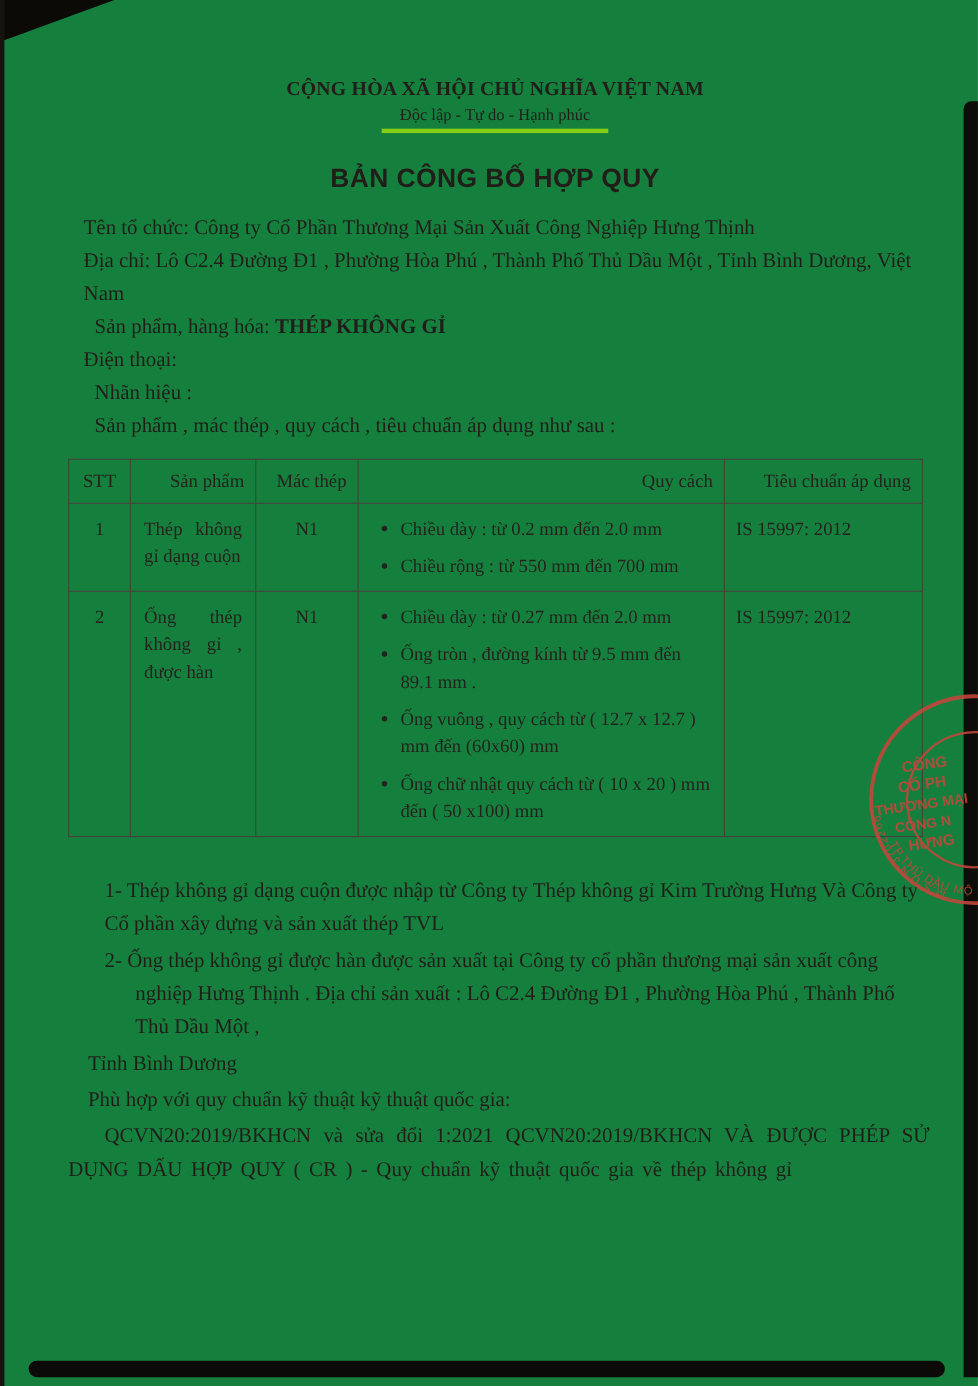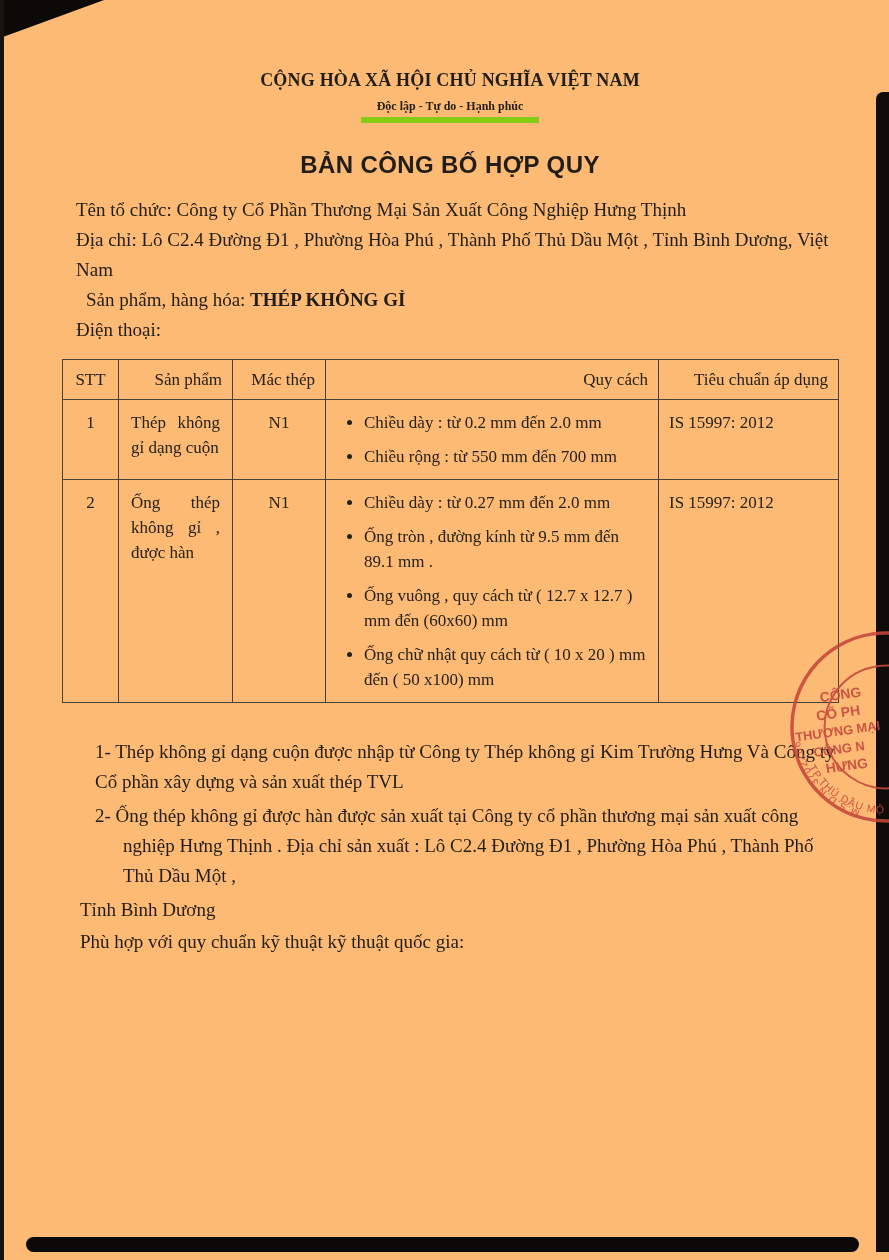--- a/index.html
+++ b/index.html
@@ -5,21 +5,21 @@
   * { box-sizing: border-box; }
   html, body { margin: 0; padding: 0; }
   body {
     width: 889px; height: 1260px;
     background: #e9e7e1;
     font-family: "Liberation Serif", "DejaVu Serif", serif;
   }
   .page {
     position: relative;
     width: 889px; height: 1260px;
-    background: #fdba74;
+    background: #15803d;
     color: #211e1a;
     overflow: hidden;
   }
 
   
   .art-top-left {
     position: absolute; top: 0; left: 0;
     width: 104px; height: 38px; background: #0c0a07;
     clip-path: polygon(0 0, 100% 0, 58% 42%, 14% 86%, 0 100%);
   }
@@ -39,22 +39,22 @@
   }
 
   
   .content { position: relative; padding: 70px 51px 0 62px; }
 
   .nat-title {
     text-align: center; font-weight: bold; font-size: 18px; letter-spacing: .2px;
   }
   .motto-wrap { text-align: center; margin-top: 5px; }
   .motto {
-    display: inline-block; font-weight: bold; font-size: 12px;
-    border-bottom: 6px solid #84cc16; padding: 0 16px 3px 16px;
+    display: inline-block; font-weight: normal; font-size: 15px;
+    border-bottom: 4px solid #84cc16; padding: 0 16px 3px 16px;
   }
   .doc-title {
     text-align: center; margin-top: 28px;
     font-family: "Liberation Sans", sans-serif;
     font-weight: bold; font-size: 24px; letter-spacing: .4px;
   }
   .doc-number { text-align: center; font-size: 19px; margin-top: 12px; }
 
   .para { margin: 0 0 0 14px; font-size: 19px; line-height: 30px; }
   .para.first { margin-top: 16px; }
@@ -130,20 +130,22 @@
     <div class="motto-wrap">
       <span class="motto">Độc lập - Tự do - Hạnh phúc</span>
     </div>
 
     <div class="doc-title">BẢN CÔNG BỐ HỢP QUY</div>
 
     <p class="para first">Tên tổ chức: Công ty Cổ Phần Thương Mại Sản Xuất Công Nghiệp Hưng Thịnh</p>
     <p class="para">Địa chỉ: Lô C2.4 Đường Đ1 , Phường Hòa Phú , Thành Phố Thủ Dầu Một , Tỉnh Bình Dương, Việt Nam</p>
     <p class="para indent1"><span>Sản phẩm, hàng hóa: </span><span class="bold">THÉP KHÔNG GỈ</span></p>
     <p class="para">Điện thoại:</p>
+    <p class="para indent1">Nhãn hiệu :</p>
+    <p class="para indent1">Sản phẩm , mác thép , quy cách , tiêu chuẩn áp dụng như sau :</p>
 
     <table class="spec-table">
       <thead>
         <tr>
           <th class="col-stt">STT</th>
           <th class="col-prod">Sản phẩm</th>
           <th class="col-grade">Mác thép</th>
           <th class="col-spec">Quy cách</th>
           <th class="col-std">Tiêu chuẩn áp dụng</th>
         </tr>
@@ -178,20 +180,21 @@
       </tbody>
     </table>
 
     <div class="notes">
       <p class="note"><span>1-</span> <span>Thép không gỉ dạng cuộn được nhập từ Công ty Thép không gỉ Kim Trường Hưng Và Công ty Cổ phần xây dựng và sản xuất thép TVL</span></p>
       <p class="note hang"><span>2-</span> <span>Ống thép không gỉ được hàn được sản xuất tại Công ty cổ phần thương mại sản xuất công nghiệp Hưng Thịnh . Địa chỉ sản xuất : Lô C2.4 Đường Đ1 , Phường Hòa Phú , Thành Phố Thủ Dầu Một ,</span></p>
     </div>
 
     <p class="province">Tỉnh Bình Dương</p>
     <p class="conformity">Phù hợp với quy chuẩn kỹ thuật kỹ thuật quốc gia:</p>
+    <p class="regulation">QCVN20:2019/BKHCN và sửa đổi 1:2021 QCVN20:2019/BKHCN VÀ ĐƯỢC PHÉP SỬ DỤNG DẤU HỢP QUY ( CR ) - Quy chuẩn kỹ thuật quốc gia về thép không gỉ</p>
 
   </div>
 
   <svg class="stamp" viewBox="0 0 200 200">
     <circle class="ring" cx="100" cy="100" r="95" stroke-width="3.5"></circle>
     <circle class="ring" cx="100" cy="100" r="62" stroke-width="2"></circle>
     <defs>
       <path id="arc-left" d="M 100 188 A 88 88 0 0 1 100 12"></path>
       <path id="arc-bottom" d="M 14 120 A 88 88 0 0 0 106 187"></path>
     </defs>

